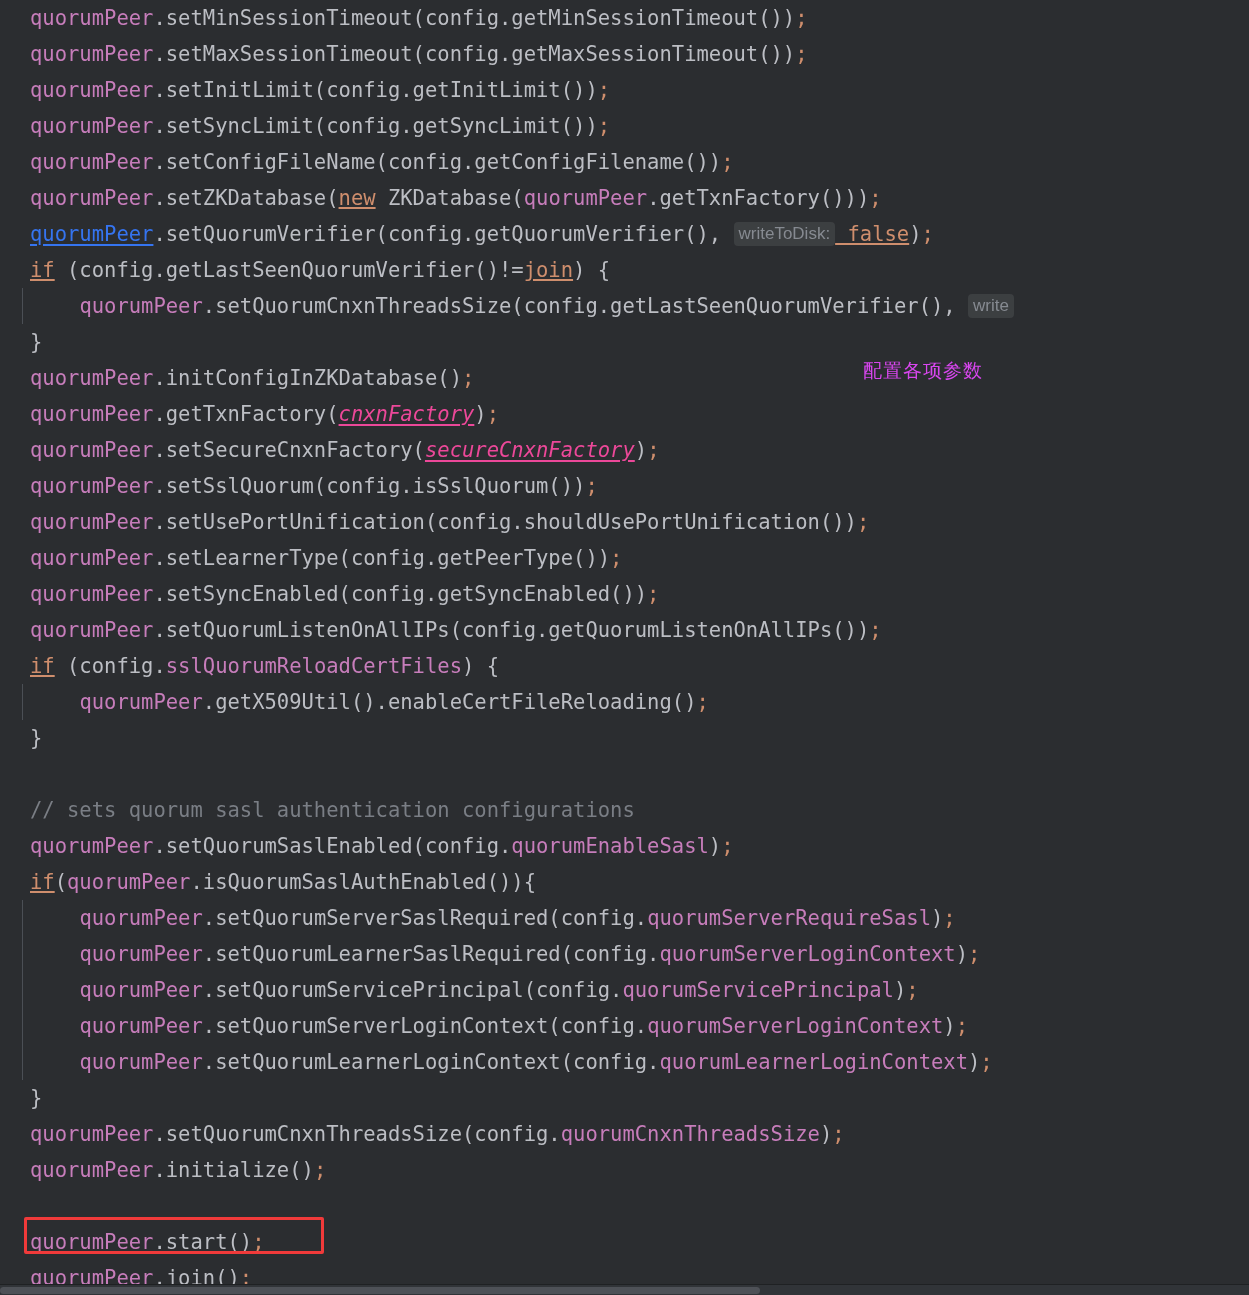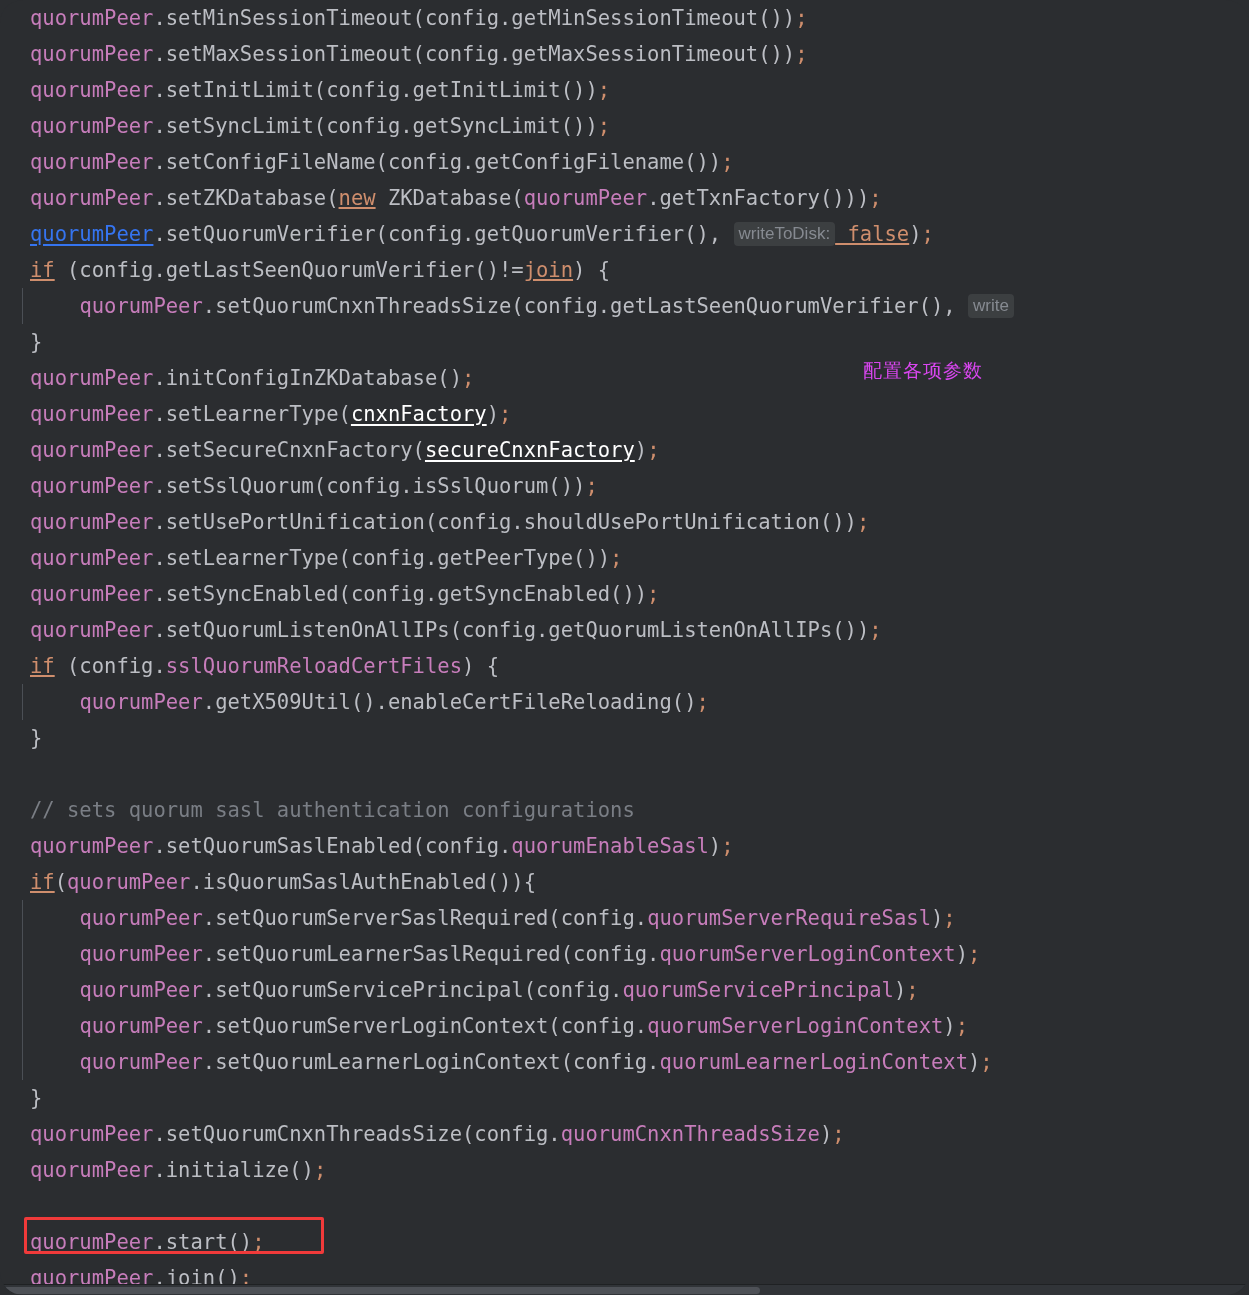--- a/index.html
+++ b/index.html
@@ -13,21 +13,20 @@
     overflow: hidden;
     font-family: "DejaVu Sans Mono", "Liberation Mono", monospace;
   }
 
   #editor {
     position: relative;
     width: 1249px;
     height: 1295px;
     background: #2B2D30;
     overflow: hidden;
-    border-radius: 23px;
   }
 
   .code-area {
     position: absolute;
     left: 0;
     top: 0;
     width: 1249px;
     padding-top: 0;
   }
 
@@ -43,21 +42,21 @@
     box-sizing: border-box;
   }
 
   
   .t-field      { color: #C77DBB; }          
   .t-plain      { color: #BCBEC4; }          
   .t-kw         { color: #CF8E6D; text-decoration: underline; }
   .t-semi       { color: #CF8E6D; }
   .t-comment    { color: #7A7E85; }
   .t-link       { color: #3574F0; text-decoration: underline; text-underline-offset: 3px; }
-  .t-underline  { color: #ffffff; text-decoration: underline; text-underline-offset: 3px; }
+  .t-underline  { color: #ec4899; text-decoration: underline; text-underline-offset: 3px; font-style: italic; }
 
   
   .hint {
     display: inline-block;
     font-family: "Liberation Sans", sans-serif;
     font-size: 17px;
     line-height: 24px;
     color: #868A91;
     background: #3C3F41;
     border-radius: 4px;
@@ -138,21 +137,21 @@
     <div class="line"><span class="t-link">quorumPeer</span><span class="t-plain">.setQuorumVerifier(config.getQuorumVerifier(), </span><span class="hint">writeToDisk:</span><span class="t-kw"> false</span><span class="t-plain">)</span><span class="t-semi">;</span></div>
 
     <div class="line"><span class="t-kw">if</span><span class="t-plain"> (config.getLastSeenQuorumVerifier()!=</span><span class="t-kw">join</span><span class="t-plain">) {</span></div>
 
     <div class="line"><span class="indent-guide" style="left:22px"></span><span class="t-plain">    </span><span class="t-field">quorumPeer</span><span class="t-plain">.setQuorumCnxnThreadsSize(config.getLastSeenQuorumVerifier(), </span><span class="hint">write</span></div>
 
     <div class="line"><span class="t-plain">}</span></div>
 
     <div class="line"><span class="t-field">quorumPeer</span><span class="t-plain">.initConfigInZKDatabase()</span><span class="t-semi">;</span></div>
 
-    <div class="line"><span class="t-field">quorumPeer</span><span class="t-plain">.setLearnerType(</span><span class="t-underline">cnxnFactory</span><span class="t-plain">)</span><span class="t-semi">;</span></div>
+    <div class="line"><span class="t-field">quorumPeer</span><span class="t-plain">.getTxnFactory(</span><span class="t-underline">cnxnFactory</span><span class="t-plain">)</span><span class="t-semi">;</span></div>
 
     <div class="line"><span class="t-field">quorumPeer</span><span class="t-plain">.setSecureCnxnFactory(</span><span class="t-underline">secureCnxnFactory</span><span class="t-plain">)</span><span class="t-semi">;</span></div>
 
     <div class="line"><span class="t-field">quorumPeer</span><span class="t-plain">.setSslQuorum(config.isSslQuorum())</span><span class="t-semi">;</span></div>
 
     <div class="line"><span class="t-field">quorumPeer</span><span class="t-plain">.setUsePortUnification(config.shouldUsePortUnification())</span><span class="t-semi">;</span></div>
 
     <div class="line"><span class="t-field">quorumPeer</span><span class="t-plain">.setLearnerType(config.getPeerType())</span><span class="t-semi">;</span></div>
 
     <div class="line"><span class="t-field">quorumPeer</span><span class="t-plain">.setSyncEnabled(config.getSyncEnabled())</span><span class="t-semi">;</span></div>

